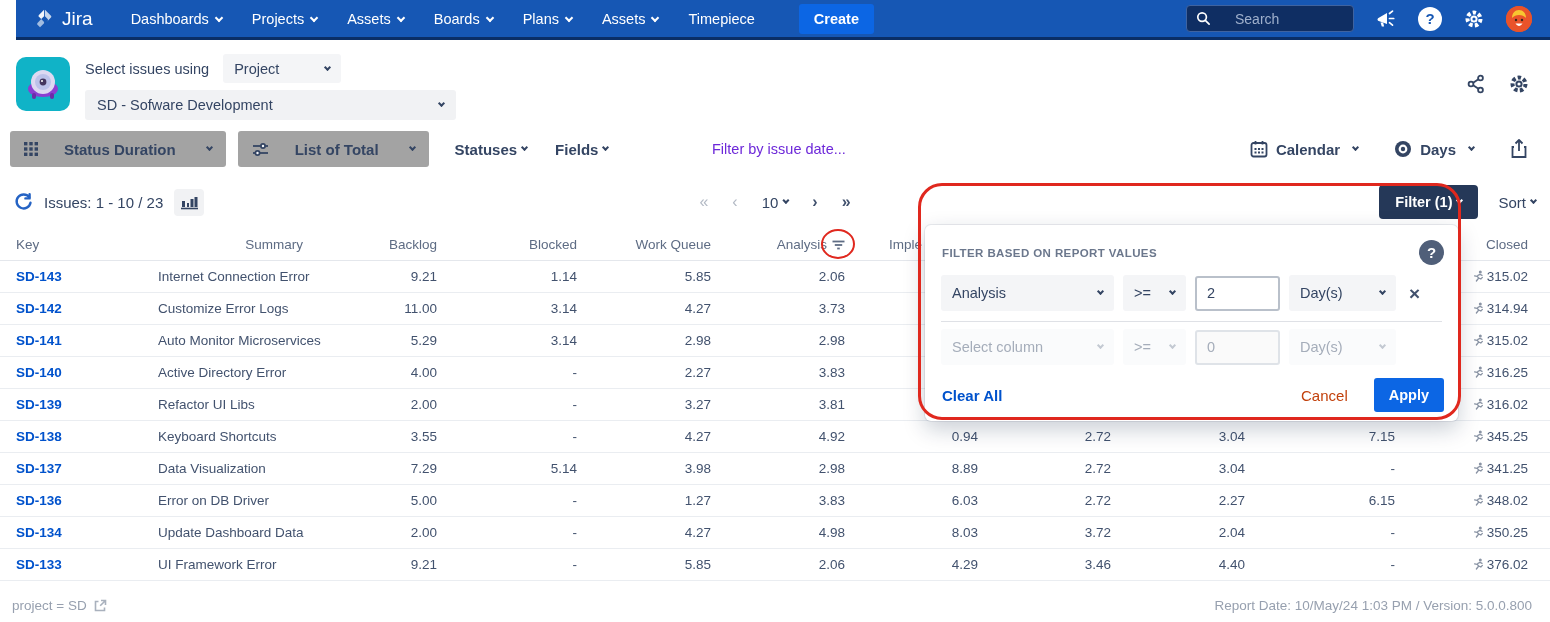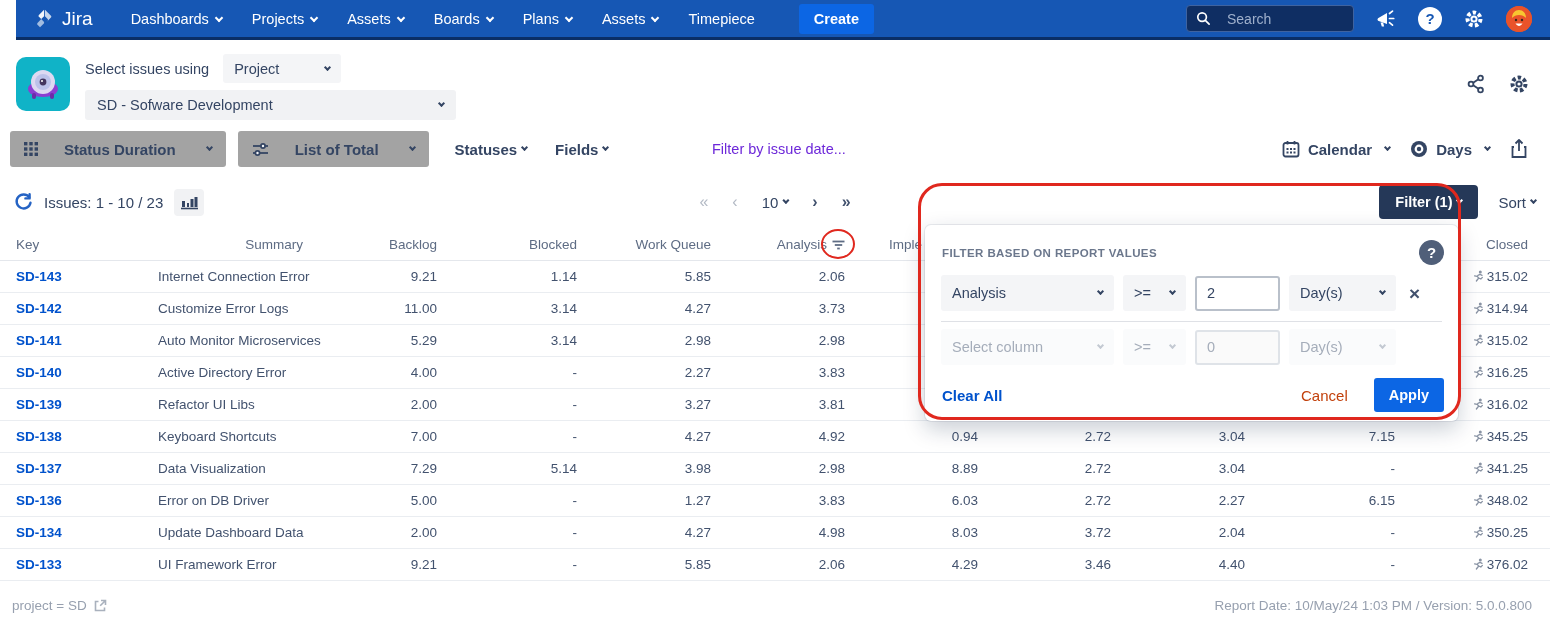--- a/index.html
+++ b/index.html
@@ -13,21 +13,21 @@
 
   
   .navbar { position:absolute; top:0; left:0; right:0; height:40px; background:#1657B4;
             border-bottom:3px solid #0A2E66; display:flex; align-items:center; padding:0 18px; color:#fff;margin-left:16px; }
   .logo { display:flex; align-items:center; gap:7px; font-size:19px; font-weight:500; margin-right:38px; cursor:pointer; }
   .nav-items { display:flex; align-items:center; gap:30px; font-size:14.5px; font-weight:500; }
   .nav-item { cursor:pointer; white-space:nowrap; }
   .create-btn { margin-left:14px; background:#0C66E4; color:#fff; border:none; border-radius:3px;
                 font-family:inherit; font-size:14.5px; font-weight:600; padding:7px 15px; cursor:pointer; }
   .nav-right { margin-left:auto; display:flex; align-items:center; gap:21px; }
-  .search-box { display:flex; align-items:center; gap:16px; width:168px; height:27px; background:#0F2E63;
+  .search-box { display:flex; align-items:center; gap:24px; width:168px; height:27px; background:#0F2E63;
                 border:1px solid #3F63A0; border-radius:4px; padding:4px 9px; }
   .search-box input { flex:1; background:transparent; border:none; outline:none; color:#D7E2F4;
                       font-family:inherit; font-size:14px; min-width:0; }
   .search-box input::placeholder { color:#9FB0CC; }
   .nav-icon { display:flex; align-items:center; justify-content:center; cursor:pointer; }
   .help-circle { width:24px; height:24px; border-radius:50%; background:#fff; color:#1657B4;
                  font-weight:700; font-size:15px; display:flex; align-items:center; justify-content:center; }
   .avatar { width:26px; height:26px; border-radius:50%; background:#E9532A; display:flex; align-items:center; justify-content:center; }
 
   
@@ -41,21 +41,21 @@
   .proj-select { position:absolute; left:85px; top:50px; width:371px; height:30px; background:#F1F2F4; border-radius:3px;
                  display:flex; align-items:center; justify-content:space-between; padding:0 12px; font-size:14.5px; color:#344563; cursor:pointer; }
   .rh-icons { position:absolute; right:20px; top:33px; display:flex; align-items:center; gap:22px; color:#344563; }
 
   
   .toolbar { position:absolute; top:131px; left:0; right:0; height:36px; display:flex; align-items:center; padding:0 10px; color:#344563; }
   .tb-btn { display:flex; align-items:center; gap:26px; background:#a3a3a3; border-radius:3px; height:36px;
             padding:0 14px; font-size:15px; font-weight:600; color:#344563; cursor:pointer; margin-right:12px; }
   .tb-text { display:flex; align-items:center; font-size:15px; font-weight:600; color:#344563; cursor:pointer; margin:0 14px; }
   .date-filter { position:absolute; left:712px; font-size:14.5px; color:#6d28d9; cursor:text; }
-  .tb-right { margin-left:auto; display:flex; align-items:center; gap:20px; padding-right:12px; }
+  .tb-right { margin-left:auto; display:flex; align-items:center; gap:36px; padding-right:12px; }
   .tb-right .tb-text { margin:0; gap:8px; display:flex; align-items:center; }
 
   
   .issues-bar { position:absolute; top:185px; left:0; right:0; height:34px; display:flex; align-items:center; padding:0 14px; }
   .ib-left { display:flex; align-items:center; gap:11px; }
   .ib-count { font-size:15px; color:#344563; }
   .chart-box { width:30px; height:27px; background:#F1F2F4; border-radius:4px; display:flex; align-items:center; justify-content:center; cursor:pointer; }
   .pagination { position:absolute; left:50%; transform:translateX(-50%); display:flex; align-items:center; gap:24px;
                 font-size:16px; color:#42526E; }
   .pg-dis { color:#B3BAC5; cursor:default; }
@@ -477,21 +477,21 @@
           <td class="c-num c-closed"><span class="runner" style="display:inline-flex;">
               <svg width="13" height="13" viewBox="0 0 13 13">
                 <circle cx="9.3" cy="2.1" r="1.5" fill="#8993A4"></circle>
                 <path d="M9 4.3 C7.8 4.7 6.6 5.3 6.2 6.4 L7.7 8 L5.4 11 M6.2 6.4 L3.6 5.9 M7.7 8 L9.8 9 L11.4 7.4 M9 4.3 L11 5.4" fill="none" stroke="#8993A4" stroke-width="1.3" stroke-linecap="round" stroke-linejoin="round"></path>
               </svg>
             </span><span>316.02</span></td>
         </tr>
         <tr>
           <td class="c-key"><a>SD-138</a></td>
           <td class="c-sum">Keyboard Shortcuts</td>
-          <td class="c-num">7.00</td>
+          <td class="c-num">3.55</td>
           <td class="c-num">-</td>
           <td class="c-num">4.27</td>
           <td class="c-num">4.92</td>
           <td class="c-num">0.94</td>
           <td class="c-num">2.72</td>
           <td class="c-num">3.04</td>
           <td class="c-num">7.15</td>
           <td class="c-num c-closed"><span class="runner" style="display:inline-flex;">
               <svg width="13" height="13" viewBox="0 0 13 13">
                 <circle cx="9.3" cy="2.1" r="1.5" fill="#8993A4"></circle>

